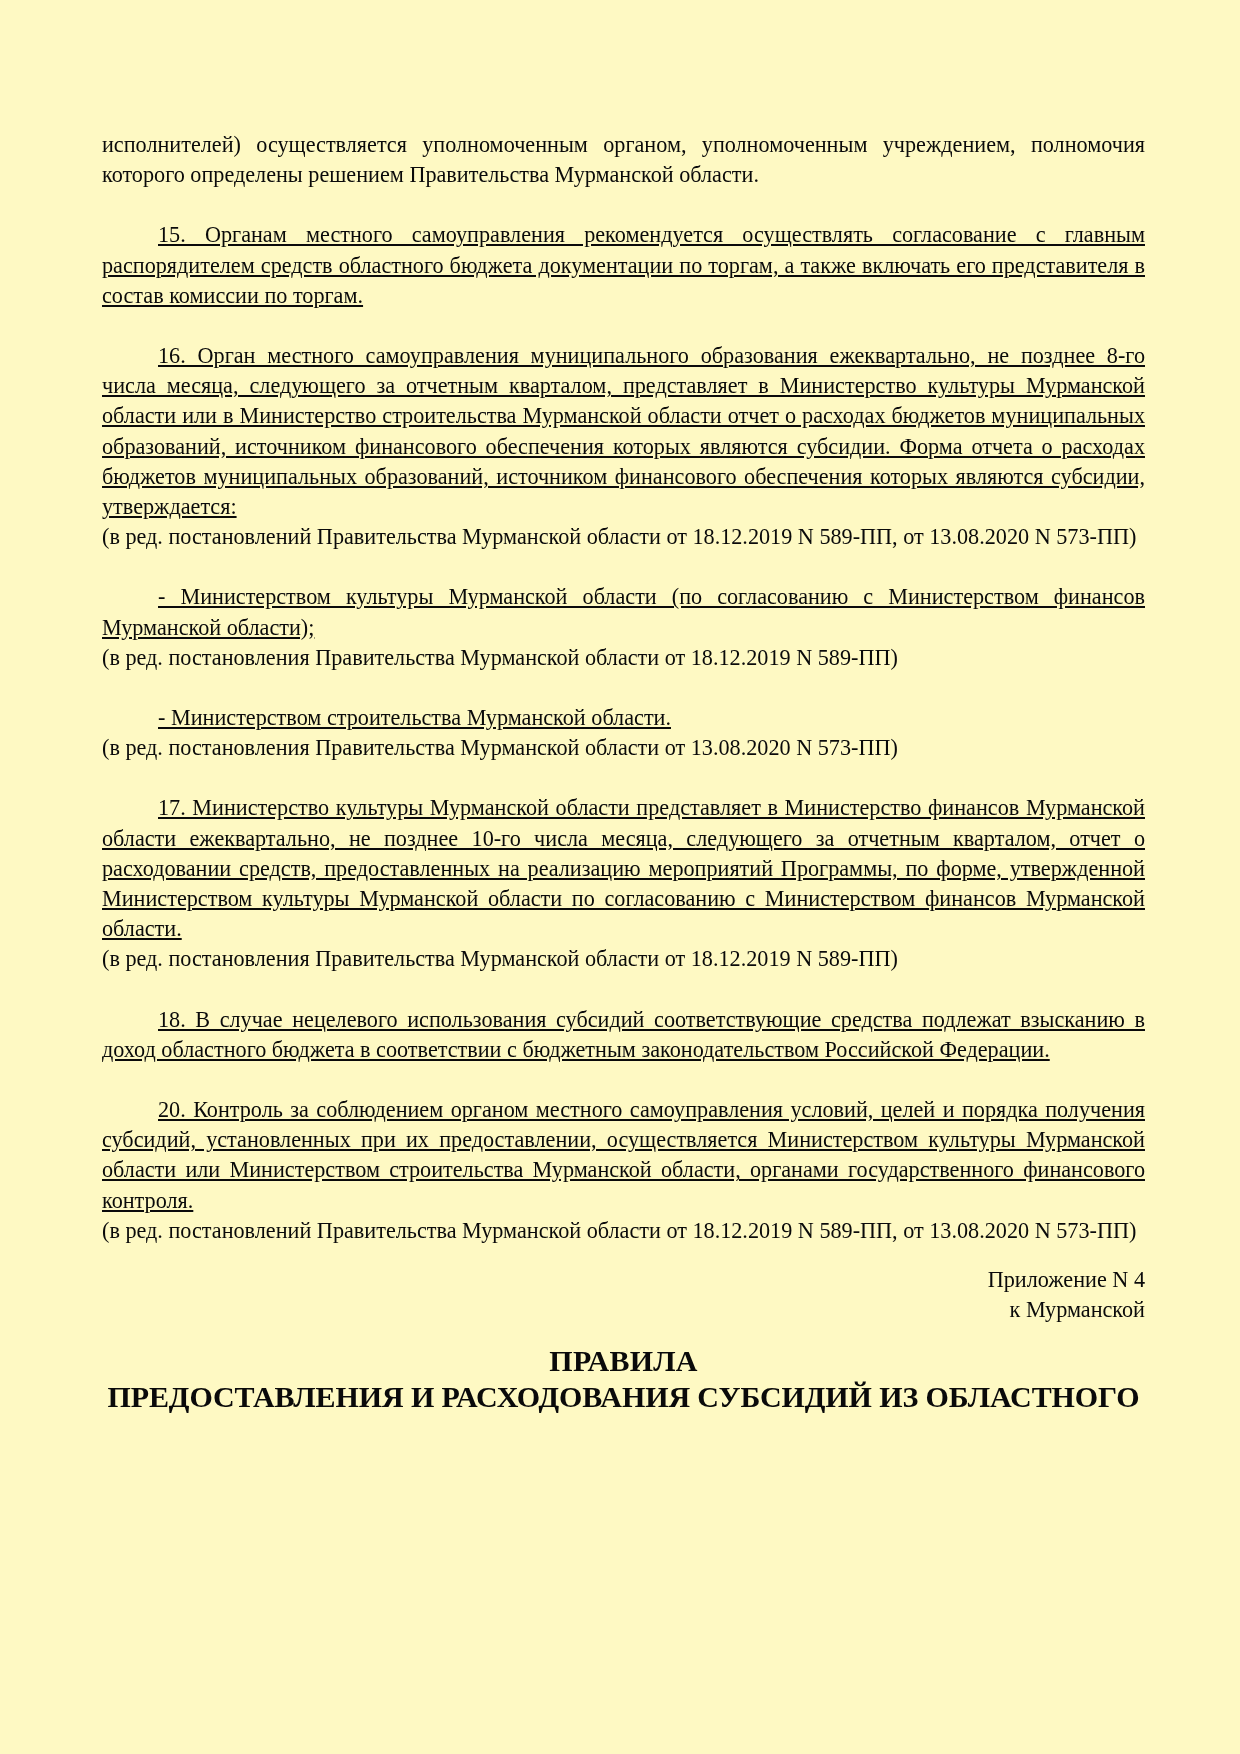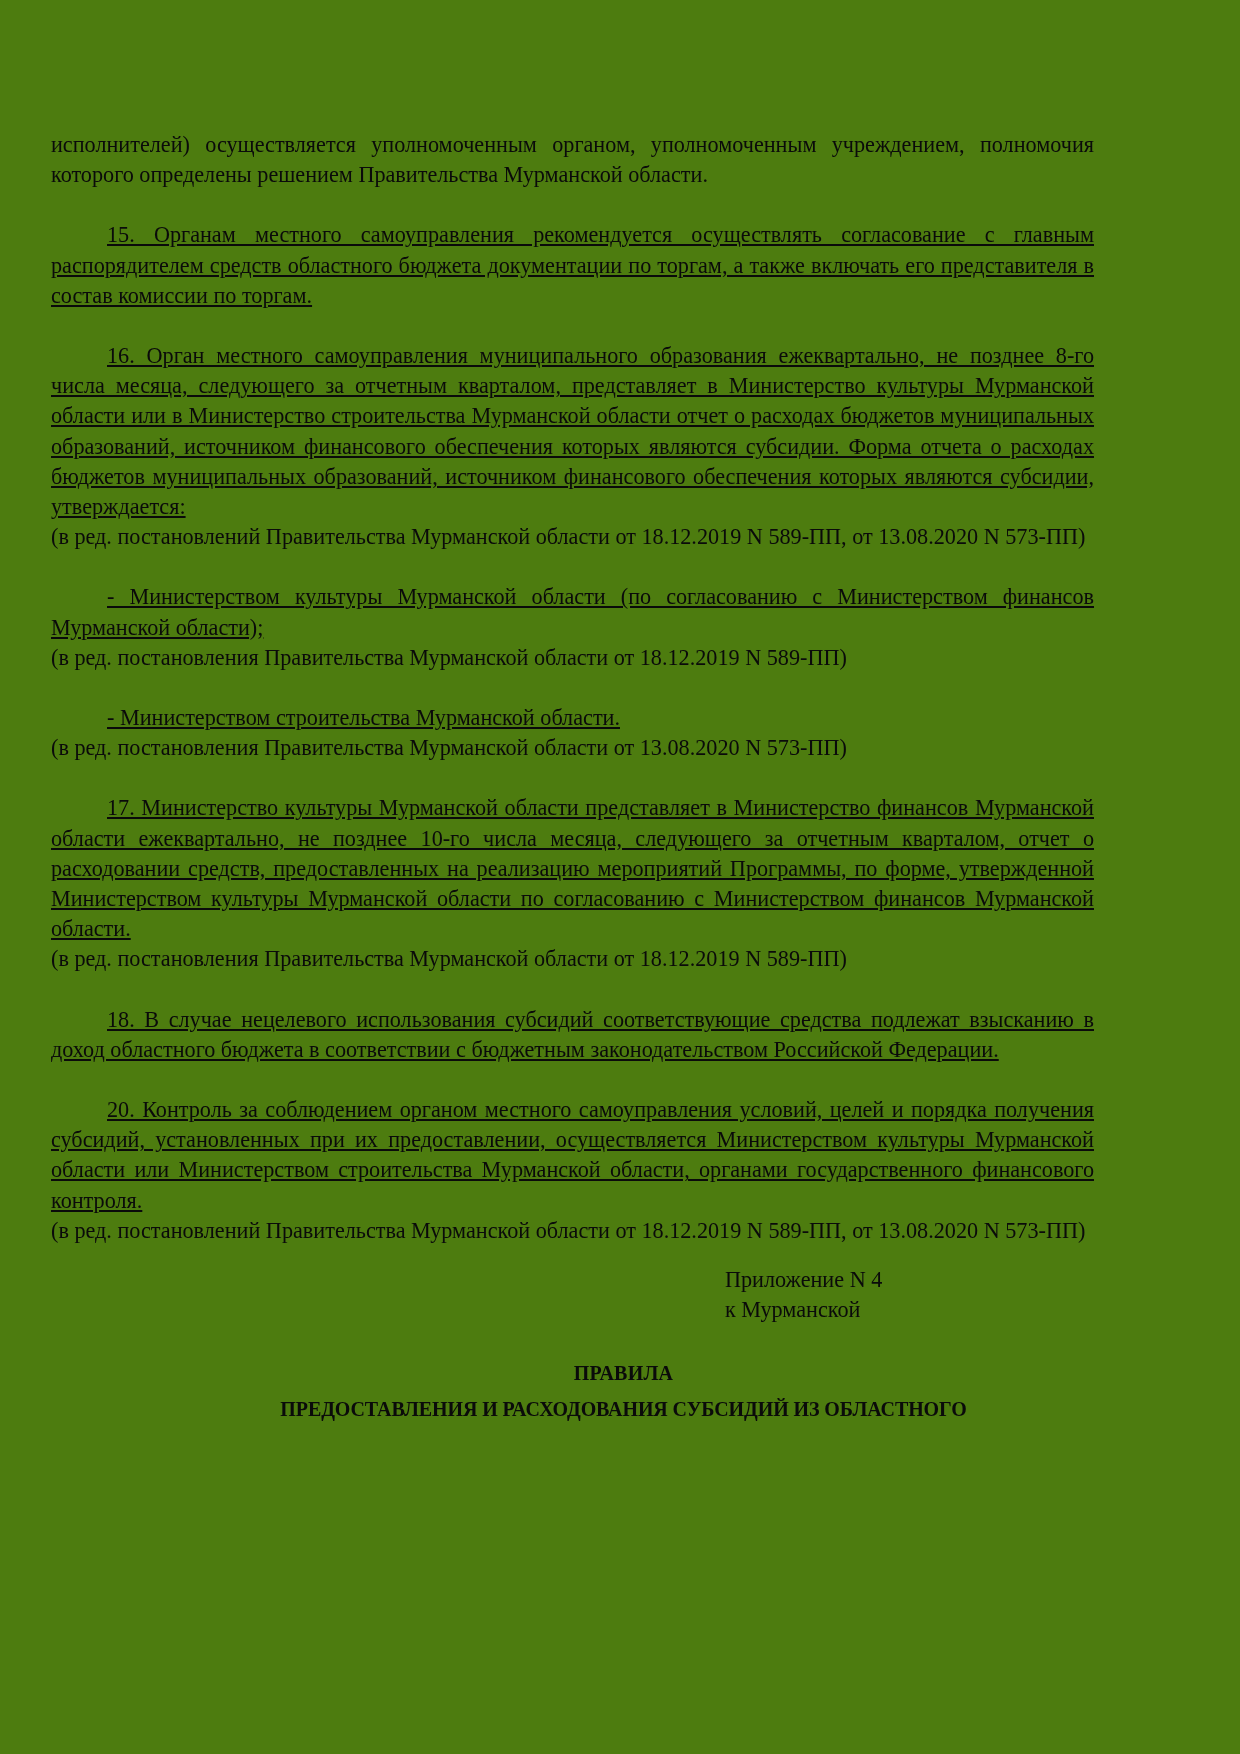--- a/index.html
+++ b/index.html
@@ -12,22 +12,22 @@
     height: 1754px;
     font-family: "Liberation Serif", "DejaVu Serif", serif;
     color: #0a0a0a;
     -webkit-font-smoothing: antialiased;
   }
   .page {
     position: relative;
     width: 1240px;
     height: 1754px;
     box-sizing: border-box;
-    padding: 130px 95px 60px 51px;
-    background: #4d7c0f;
+    padding: 130px 95px 60px 102px;
+    background: #fef9c3;
   }
   .doc-body {
     width: 1043px;
   }
   p.para {
     margin: 0;
     font-size: 22.2px;
     line-height: 30.2px;
     text-align: justify;
     text-justify: inter-word;
@@ -41,38 +41,37 @@
     text-indent: 0;
   }
   .gap-para {
     height: 30px;
   }
   .appendix-block {
     position: absolute;
     right: 95px;
     top: 1265px;
     width: 420px;
-    text-align: left;
+    text-align: right;
     font-size: 22.2px;
     line-height: 30.2px;
   }
   .appendix-block div {
     white-space: nowrap;
   }
   .rules-title {
     position: absolute;
     left: 102px;
     right: 95px;
     top: 1343px;
     text-align: center;
     font-weight: bold;
-    font-size: 20px;
+    font-size: 30px;
     line-height: 36px;
     letter-spacing: 0.2px;
-    margin-top: 12px;
   }
   .rules-title .line2 {
     letter-spacing: -0.1px;
   }
 </style>
 </head>
 <body>
 
 <div class="page">
 

